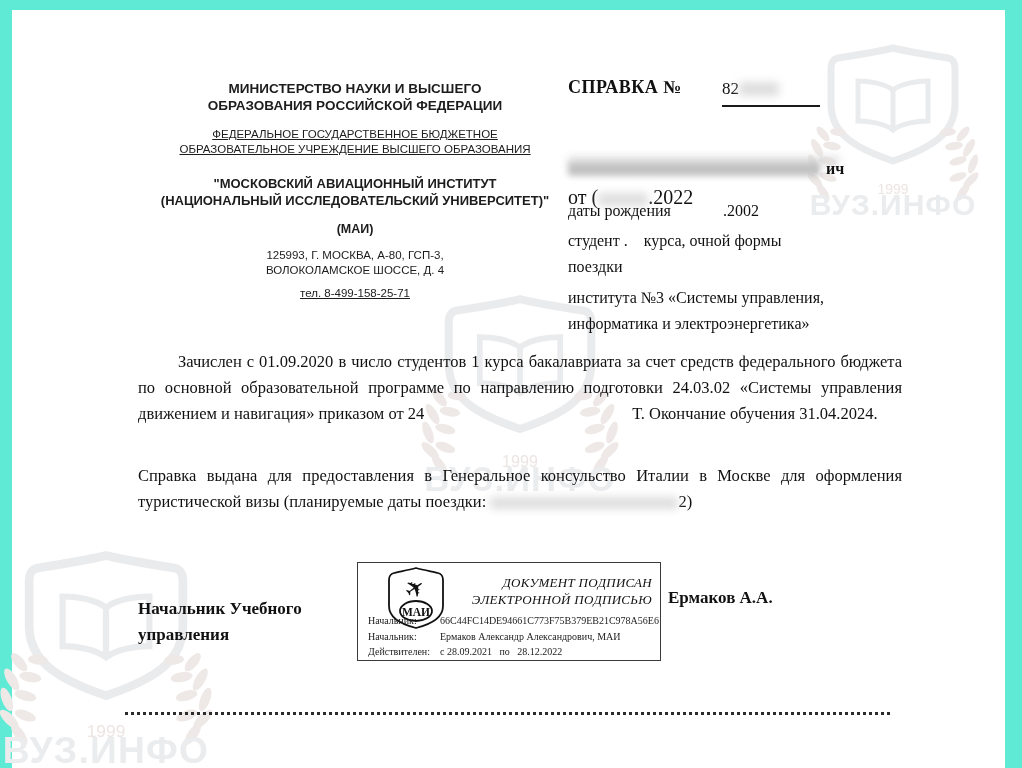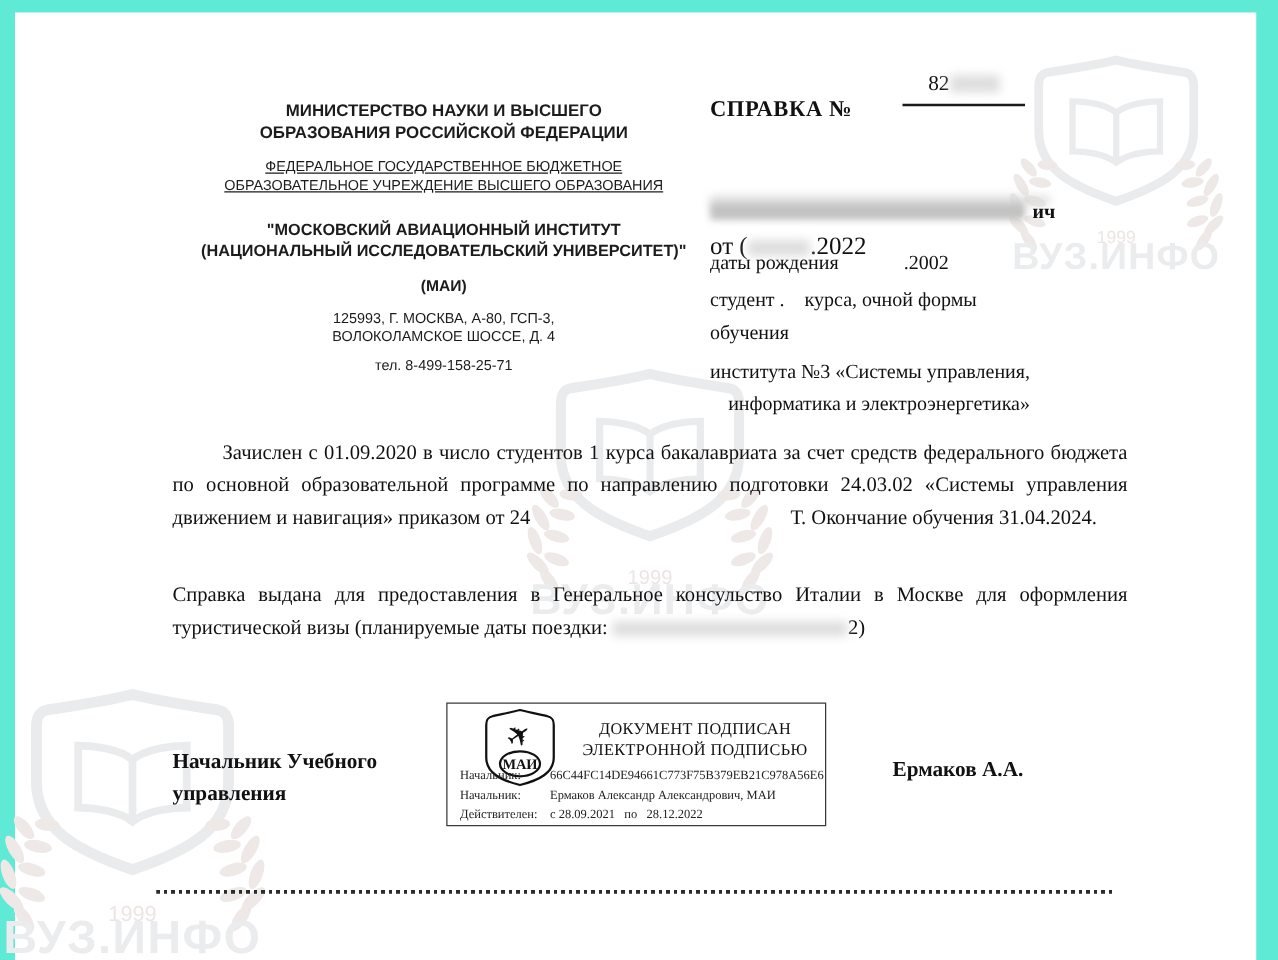--- a/index.html
+++ b/index.html
@@ -10,50 +10,50 @@
   
   .wm{position:absolute;z-index:0;}
   
   .org{position:absolute;left:145px;top:80px;width:420px;text-align:center;
        font-family:"Liberation Sans",sans-serif;color:#1c1c1c;}
   .org .ministry{font-size:13.5px;font-weight:bold;line-height:17px;}
   .org .inst-type{font-size:11.5px;line-height:15px;margin-top:13px;text-decoration:underline;}
   .org .uni{font-size:13px;font-weight:bold;line-height:17px;margin-top:18px;}
   .org .abbrev{font-size:12.5px;font-weight:bold;margin-top:13px;}
   .org .addr{font-size:11.5px;line-height:15px;margin-top:12px;}
-  .org .phone{font-size:11.5px;margin-top:9px;}
+  .org .phone{font-size:11.5px;margin-top:9px;text-decoration:underline;}
   .pre{white-space:pre-line;}
   .prew{white-space:pre-wrap;}
   
   .spravka-title{position:absolute;left:568px;top:77px;font-size:18px;font-weight:bold;letter-spacing:.5px;}
-  .spravka-no{position:absolute;left:722px;top:57px;width:98px;height:26px;border-bottom:2px solid #1a1a1a;
-              text-align:center;font-size:17px;}
+  .spravka-no{position:absolute;left:722px;top:79px;width:98px;height:26px;border-bottom:2px solid #1a1a1a;
+              text-align:left;font-size:17px;}
   .date-line{position:absolute;left:568px;top:138px;font-size:20px;margin-top:48px;}
   .name-line{position:absolute;left:568px;top:160px;width:300px;height:22px;}
   .name-ghost{position:absolute;left:568px;top:157px;width:272px;height:7px;background:#dcdcdc;filter:blur(4px);border-radius:2px;}
   .name-suffix{font-weight:bold;font-size:16px;margin-left:6px;}
   .birth-line{position:absolute;left:568px;top:202px;font-size:16px;}
   .student-line{position:absolute;left:568px;top:228px;font-size:16px;line-height:25.5px;}
-  .institute-line{position:absolute;left:568px;top:285px;font-size:16px;line-height:25.5px;text-align:right;}
+  .institute-line{position:absolute;left:568px;top:285px;font-size:16px;line-height:25.5px;}
   
   .p1{position:absolute;left:138px;top:349px;width:764px;font-size:16.5px;line-height:26px;
       text-align:justify;text-indent:40px;}
   .p2{position:absolute;left:138px;top:463px;width:764px;font-size:16.5px;line-height:26px;text-align:justify;}
   
   .redact{display:inline-block;vertical-align:baseline;border-radius:2px;transform:translateY(2px);}
   .r-dark{background:#c2c2c2;filter:blur(3px);}
   .r-ghost{background:#dedede;filter:blur(4px);}
   .r-blank{background:transparent;}
   
   .sig-position{position:absolute;left:138px;top:596px;font-size:17px;font-weight:bold;line-height:26px;}
-  .sig-name{position:absolute;left:668px;top:606px;font-size:17px;font-weight:bold;margin-left:46px;}
+  .sig-name{position:absolute;left:668px;top:588px;font-size:17px;font-weight:bold;}
   .stamp{position:absolute;left:357px;top:562px;width:302px;height:97px;border:1px solid #3a3a3a;background:#fff;}
   .stamp-logo{position:absolute;left:28px;top:3px;}
-  .stamp-title{position:absolute;left:102px;top:11px;width:192px;text-align:center;
-               font-size:13px;line-height:17px;letter-spacing:.3px;}
+  .stamp-title{position:absolute;left:102px;top:11px;width:192px;text-align:right;
+               font-size:13px;line-height:17px;letter-spacing:.3px;font-style:italic;}
   .stamp-rows{position:absolute;left:10px;top:50px;font-size:10px;line-height:15.5px;color:#222;}
   .stamp-rows .lbl{display:inline-block;width:72px;}
   
   .dotted-rule{position:absolute;left:125px;top:712px;width:766px;height:3px;
     background:repeating-linear-gradient(90deg,#2b2b2b 0 3px,transparent 3px 6px);}
 </style>
 </head>
 <body>
 
 <div class="canvas">
@@ -132,21 +132,21 @@
     <div class="name-ghost"></div>
     <div class="name-line">
       <span class="redact r-dark" style="width:252px;height:14px"></span><span class="name-suffix">ич</span>
     </div>
 
     <div class="birth-line">
       <span>даты рождения</span><span class="redact r-blank" style="width:52px;height:12px"></span><span>.2002</span>
     </div>
 
     <div class="student-line prew">студент .    курса, очной формы
-обучения</div>
+поездки</div>
     <div class="institute-line pre">института №3 «Системы управления,
 информатика и электроэнергетика»</div>
 
     <div class="p1">
       <span>Зачислен с 01.09.2020 в число студентов 1 курса бакалавриата  за счет средств федерального бюджета по основной образовательной программе по направлению подготовки 24.03.02 «Системы управления движением и навигация» приказом от 24</span><span class="redact r-blank" style="width:208px;height:12px"></span><span>Т. Окончание обучения 31.04.2024.</span>
     </div>
     <div class="p2">
       <span>Справка выдана для предоставления в Генеральное консульство Италии в Москве для оформления туристической визы (планируемые даты поездки:</span>
       <span class="redact r-ghost" style="width:188px;height:12px"></span><span>2)</span>
     </div>

